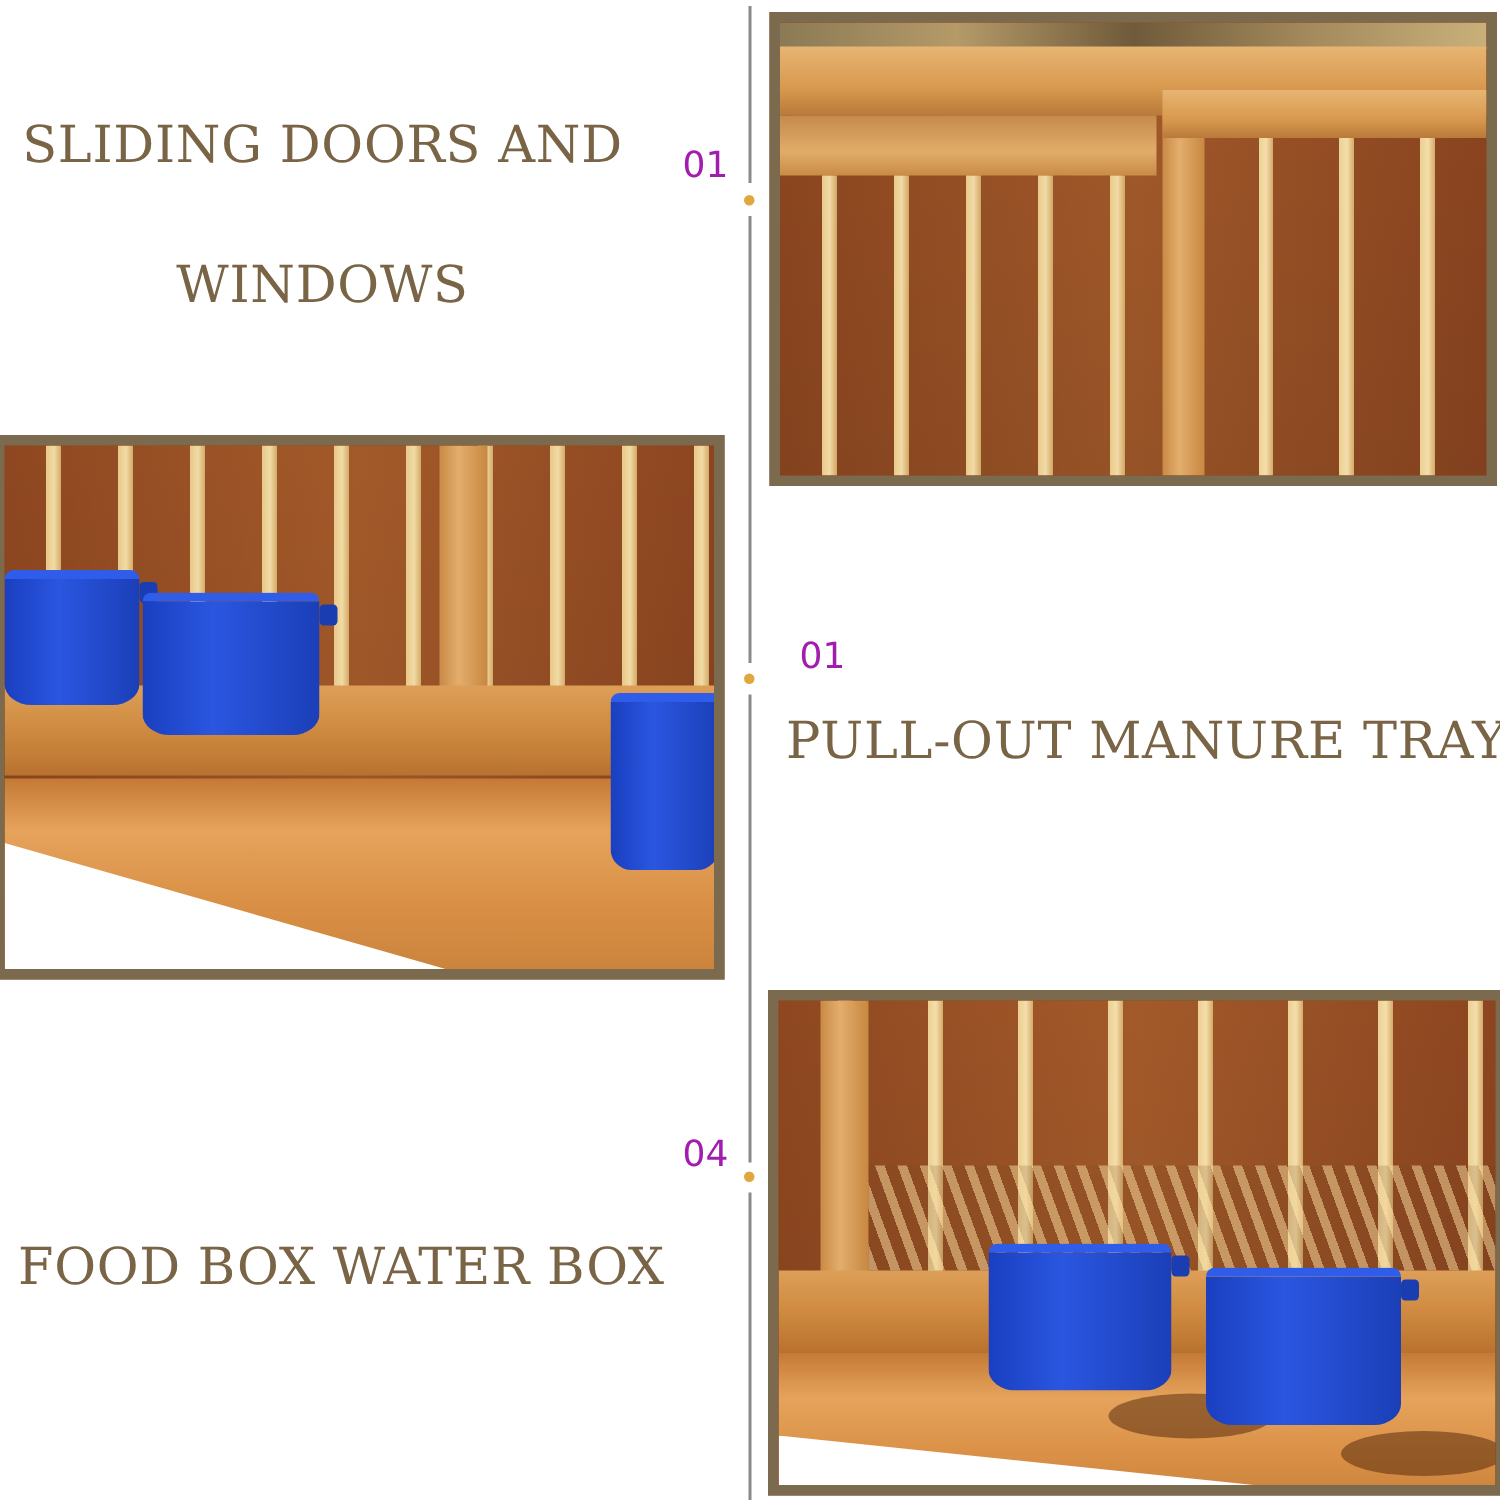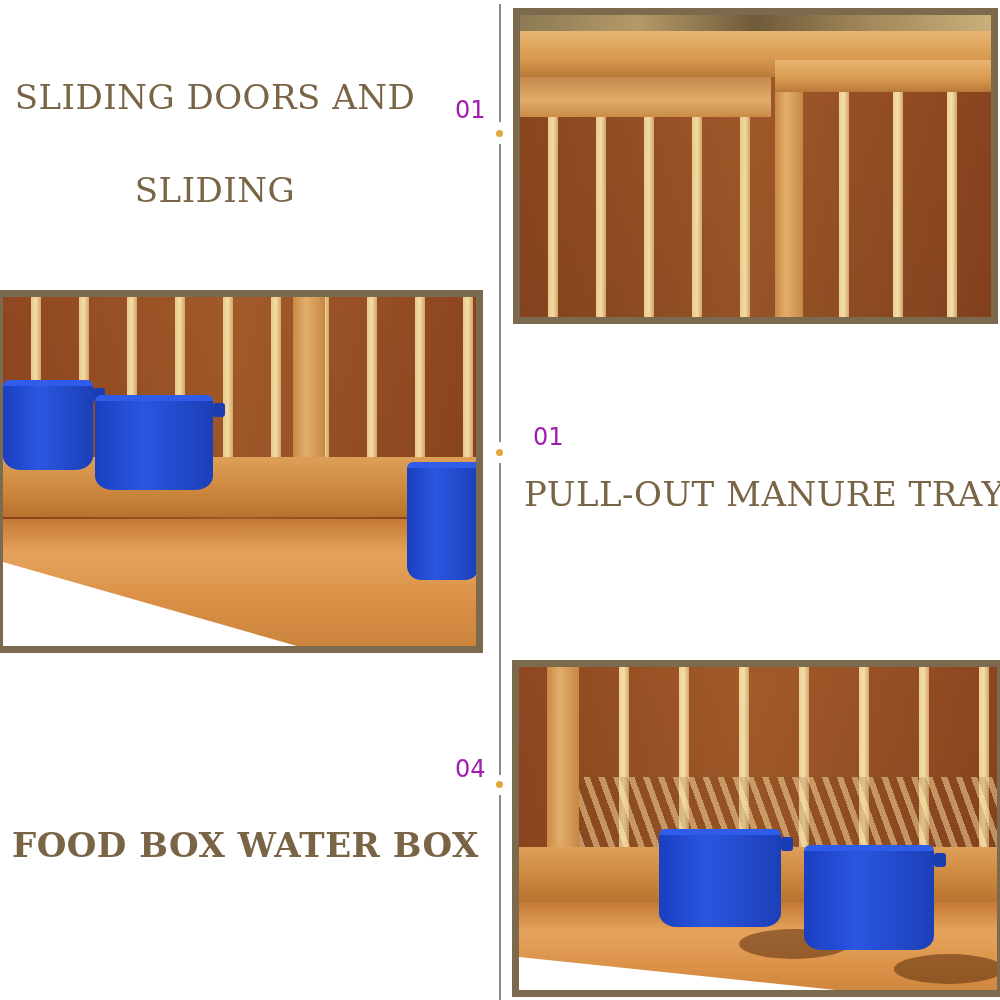--- a/index.html
+++ b/index.html
@@ -91,21 +91,21 @@
 
 <div class="vline" style="top:4px;height:118px;"></div>
 <div class="dot" style="top:130px;"></div>
 <div class="vline" style="top:144px;height:298px;"></div>
 <div class="dot" style="top:449px;"></div>
 <div class="vline" style="top:463px;height:312px;"></div>
 <div class="dot" style="top:781px;"></div>
 <div class="vline" style="top:795px;height:205px;"></div>
 
 <div class="heading" style="left:14px;top:80px;width:402px;">SLIDING DOORS AND</div>
-<div class="heading" style="left:14px;top:173px;width:402px;">SLIDING</div>
+<div class="heading" style="left:14px;top:173px;width:402px;">WINDOWS</div>
 <div class="num" style="left:455px;top:98px;">01</div>
 
 <div class="frame" style="left:513px;top:8px;width:485px;height:316px;">
   <div class="cage"></div>
   <div style="position:absolute;left:0;top:0;right:0;height:18px;background:linear-gradient(90deg,#8b7a55,#b59a68,#6f5a3a,#a48a5c,#c9b07a);"></div>
   <div class="beam" style="top:16px;height:46px;"></div>
   <div class="beam" style="top:62px;height:40px;right:220px;background:linear-gradient(180deg,#c58a4c,#e1ac69 60%,#c98c47);"></div>
   <div class="bars" style="top:102px;bottom:0;right:220px;"></div>
   <div class="post" style="left:255px;top:45px;width:28px;bottom:0;"></div>
   <div class="beam" style="top:45px;height:32px;left:255px;"></div>
@@ -121,21 +121,21 @@
   <div class="post" style="left:290px;top:0;width:32px;height:215px;"></div>
   <div class="ledge" style="top:160px;height:60px;"></div>
   <div class="ledge" style="top:222px;height:140px;background:linear-gradient(180deg,#c47a36 0%,#e6a35c 25%,#d98f45 60%,#c8803a 100%);"></div>
   <div class="white-corner" style="left:0;top:265px;width:420px;height:120px;clip-path:polygon(0 0,0 100%,100% 100%);"></div>
   <div class="cup" style="left:0;top:83px;width:90px;height:90px;"></div>
   <div class="cup" style="left:92px;top:98px;width:118px;height:95px;"></div>
   <div class="cup" style="left:404px;top:165px;width:72px;height:118px;border-radius:6px 0 14px 14px;"></div>
 </div>
 
 <div class="num" style="left:455px;top:757px;">04</div>
-<div class="heading" style="left:12px;top:828px;text-align:center;font-weight:bold;">FOOD BOX WATER BOX</div>
+<div class="heading" style="left:12px;top:828px;text-align:center;">FOOD BOX WATER BOX</div>
 
 <div class="frame" style="left:512px;top:660px;width:492px;height:337px;">
   <div class="cage"></div>
   <div class="bars" style="top:0;height:200px;background-image:repeating-linear-gradient(90deg,transparent 0px,transparent 40px,#ecd094 40px,#f4deaa 45px,#d2a764 50px,transparent 50px,transparent 60px);"></div>
   <div class="post" style="left:28px;top:0;width:32px;height:200px;"></div>
   <div style="position:absolute;left:60px;right:0;top:110px;height:70px;background:repeating-linear-gradient(70deg,rgba(240,210,150,0.55) 0 6px,rgba(120,70,30,0.2) 6px 14px);"></div>
   <div class="ledge" style="top:180px;height:55px;"></div>
   <div class="ledge" style="top:235px;height:100px;background:linear-gradient(180deg,#c47a36 0%,#e6a35c 30%,#d98f45 70%,#c8803a 100%);"></div>
   <div class="white-corner" style="left:0;top:290px;width:480px;height:50px;clip-path:polygon(0 0,0 100%,100% 100%);"></div>
   <div class="shadow" style="left:220px;top:262px;width:110px;height:30px;"></div>

